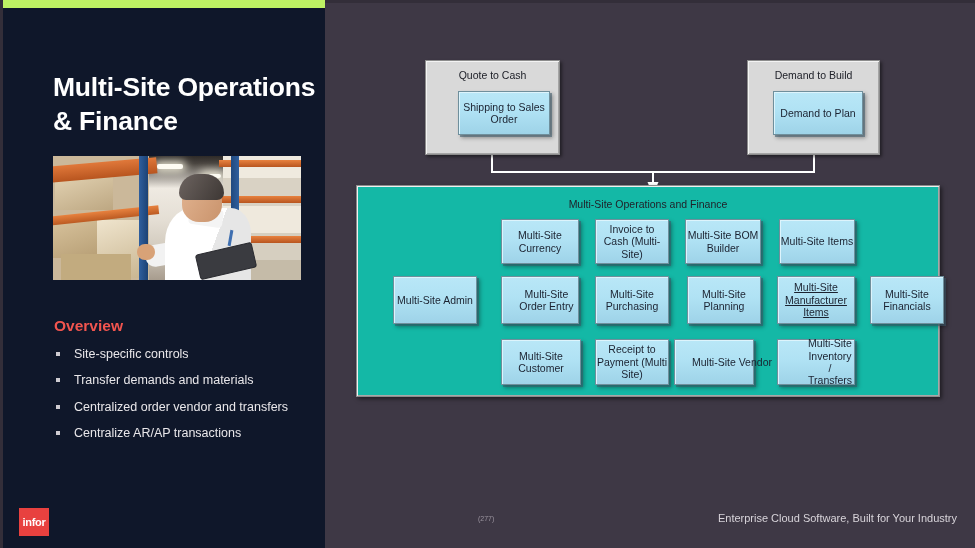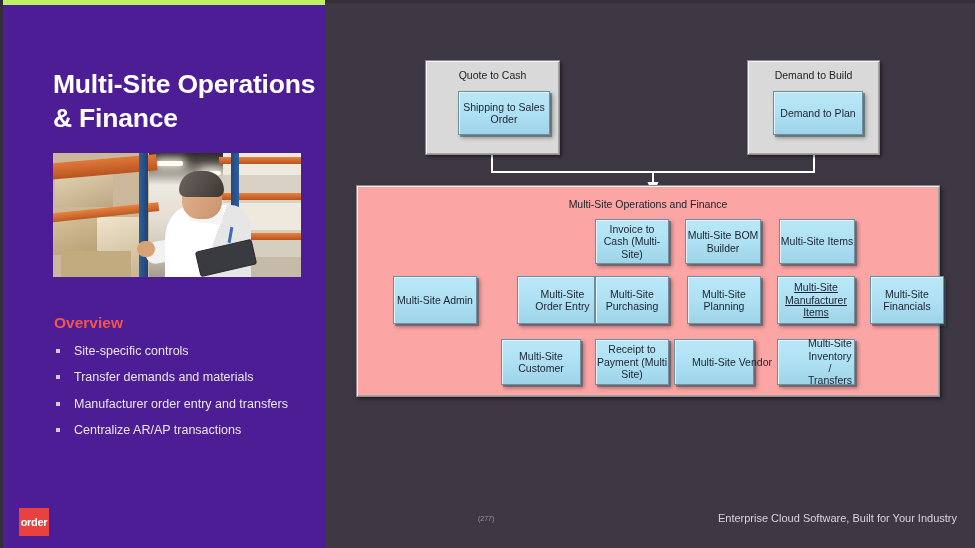--- a/index.html
+++ b/index.html
@@ -9,21 +9,21 @@
     font-family:"Liberation Sans", sans-serif;
     -webkit-font-smoothing:antialiased;
   }
   .slide{position:relative;width:975px;height:548px;background:#3e3845;box-sizing:border-box;}
   .slide::before{content:"";position:absolute;left:0;top:0;right:0;height:3px;background:#332e39;}
   .slide::after{content:"";position:absolute;left:0;top:0;bottom:0;width:3px;background:#332e39;}
 
   
   .sidebar{
     position:absolute;left:0;top:0;width:325px;height:548px;
-    background:#4c1d95;box-sizing:border-box;border-left:3px solid #332e39;border-top:5px solid #bef264;
+    background:#0f172a;box-sizing:border-box;border-left:3px solid #332e39;border-top:8px solid #bef264;
   }
   .title{
     position:absolute;left:50px;top:62px;width:280px;
     font-size:26.5px;font-weight:bold;color:#ffffff;line-height:1.30;
     letter-spacing:-0.2px;
   }
   .photo{
     position:absolute;left:50px;top:148px;width:248px;height:124px;
     overflow:hidden;background:#8d8b86;
   }
@@ -105,21 +105,21 @@
   }
   .grp-title{
     position:absolute;left:0;right:0;top:8px;text-align:center;
     font-size:10.5px;color:#20222a;
   }
   .grp.qtc{left:100px;top:60px;width:135px;height:95px;}
   .grp.dtb{left:422px;top:60px;width:133px;height:95px;}
 
   .panel{
     position:absolute;left:31px;top:185px;width:584px;height:212px;
-    background:#fca5a5;border:1px solid #8c8c8c;box-sizing:border-box;
+    background:#14b8a6;border:1px solid #8c8c8c;box-sizing:border-box;
     box-shadow: inset 1px 1px 0 #f0f0f0, inset -1px -1px 0 #a8a8a8, 2px 2px 4px rgba(0,0,0,.5);
   }
   .panel-title{
     position:absolute;left:0;right:0;top:12px;text-align:center;font-size:10.5px;color:#20222a;
   }
 
   .node{
     position:absolute;box-sizing:border-box;
     background:linear-gradient(180deg,#b9e7f7 0%,#b0e2f4 45%,#9ed3e8 100%);
     border:1px solid #6f8f9c;
@@ -192,21 +192,21 @@
       <li>
         <span class="bsq"></span>
         <span>Site-specific controls</span>
       </li>
       <li>
         <span class="bsq"></span>
         <span>Transfer demands and materials</span>
       </li>
       <li>
         <span class="bsq"></span>
-        <span>Manufacturer order entry and transfers</span>
+        <span>Centralized order vendor and transfers</span>
       </li>
       <li>
         <span class="bsq"></span>
       </li>
       <li>
         <span class="bsq"></span>
         <span>Centralize AR/AP transactions</span>
       </li>
     </ul>
   </div>
@@ -225,35 +225,36 @@
     </div>
 
     <div class="grp dtb">
       <div class="grp-title">Demand to Build</div>
       <div class="node" style="left:25px;top:30px;width:90px;height:44px;">Demand to Plan</div>
     </div>
 
     <div class="panel">
       <div class="panel-title">Multi-Site Operations and Finance</div>
 
+      <div class="node wrap" style="left:134px;top:33px;width:78px;height:45px;">Multi-Site Currency</div>
       <div class="node wrap" style="left:228px;top:33px;width:74px;height:45px;">Invoice to Cash (Multi-Site)</div>
       <div class="node wrap" style="left:318px;top:33px;width:76px;height:45px;">Multi-Site BOM Builder</div>
       <div class="node wrap" style="left:412px;top:33px;width:76px;height:45px;">Multi-Site Items</div>
 
       <div class="node" style="left:36px;top:90px;width:84px;height:48px;">Multi-Site Admin</div>
-      <div class="node wrap" style="left:150px;top:90px;width:78px;height:48px;padding-left:13px;">Multi-Site Order Entry</div>
+      <div class="node wrap" style="left:134px;top:90px;width:78px;height:48px;padding-left:13px;">Multi-Site Order Entry</div>
       <div class="node wrap" style="left:228px;top:90px;width:74px;height:48px;">Multi-Site Purchasing</div>
       <div class="node wrap" style="left:320px;top:90px;width:74px;height:48px;">Multi-Site Planning</div>
       <div class="node wrap" style="left:410px;top:90px;width:78px;height:48px;text-decoration:underline;">Multi-Site Manufacturer Items</div>
       <div class="node wrap" style="left:503px;top:90px;width:74px;height:48px;">Multi-Site Financials</div>
 
       <div class="node wrap" style="left:134px;top:153px;width:80px;height:46px;">Multi-Site Customer</div>
       <div class="node wrap" style="left:228px;top:153px;width:74px;height:46px;">Receipt to Payment (Multi Site)</div>
       <div class="node" style="left:317px;top:153px;width:80px;height:46px;padding-left:36px;">Multi-Site Vendor</div>
       <div class="node wrap" style="left:410px;top:153px;width:78px;height:46px;padding-left:28px;">Multi-Site Inventory / Transfers</div>
     </div>
   </div>
 
-  <div class="foot-logo">order</div>
+  <div class="foot-logo">infor</div>
   <div class="page-num">(277)</div>
   <div class="tagline">Enterprise Cloud Software, Built for Your Industry</div>
 
 </div>
 
 </body></html>

